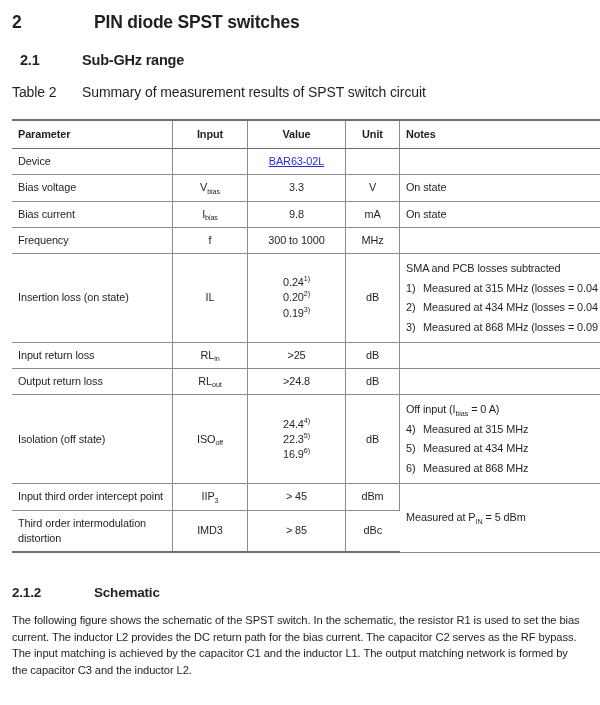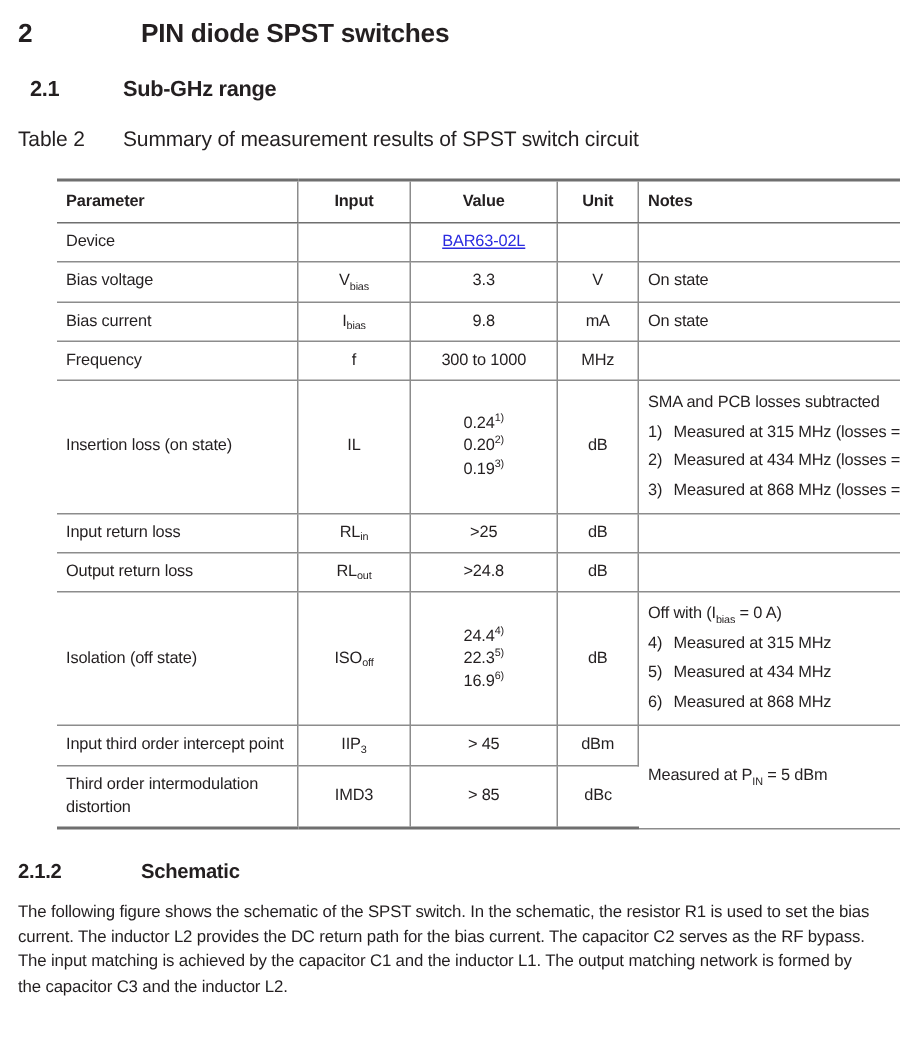--- a/index.html
+++ b/index.html
@@ -77,21 +77,21 @@
     align-items: baseline;
     margin: 16px 0 4px 0;
     padding-left: 12px;
     font-size: 14px;
     font-weight: normal;
     letter-spacing: -0.1px;
   }
   .table-caption .cap-num { width: 70px; flex: 0 0 70px; }
 
   
-  .tbl-wrap { padding: 15px 15px 0 12px; margin-left: 26px; }
+  .tbl-wrap { padding: 15px 15px 0 12px; }
   table.spec {
     width: 573px;
     border-collapse: collapse;
     font-size: 10.9px;
     letter-spacing: -0.1px;
     table-layout: fixed;
   }
   table.spec td, table.spec th {
     border: none;
     border-bottom: 1.1px solid #8c8c8c;
@@ -132,21 +132,21 @@
   .notes-list li {
     display: flex;
     line-height: 19.5px;
   }
   .notes-list li .marker { width: 17px; flex: 0 0 17px; }
   .note-head { line-height: 19.5px; }
 
   .nowrap { white-space: nowrap; }
 
   
-  .bottom-h3 { margin-top: 20px; }
+  .bottom-h3 { margin-top: 32px; }
   .bottom-para { margin-top: 12px; padding-right: 16px; }
 </style>
 </head>
 <body>
 
 <div class="page">
 
   <div class="h1">
     <span class="num">2</span>
     <span>PIN diode SPST switches</span>
@@ -256,21 +256,21 @@
         <tr>
           <td class="c-param">Isolation (off state)</td>
           <td class="c-sym"><span>ISO</span><sub>off</sub></td>
           <td class="c-val val-multi">
             <div><span>24.4</span><sup>4)</sup></div>
             <div><span>22.3</span><sup>5)</sup></div>
             <div><span>16.9</span><sup>6)</sup></div>
           </td>
           <td class="c-unit">dB</td>
           <td class="c-notes">
-            <div class="note-head"><span>Off with (I</span><sub>bias</sub><span> = 0 A)</span></div>
+            <div class="note-head"><span>Off input (I</span><sub>bias</sub><span> = 0 A)</span></div>
             <ul class="notes-list">
               <li>
                   <span class="marker">4)</span>
                   <span class="nowrap">Measured at 315 MHz</span>
                 </li>
               <li>
                   <span class="marker">5)</span>
                   <span class="nowrap">Measured at 434 MHz</span>
                 </li>
               <li>

